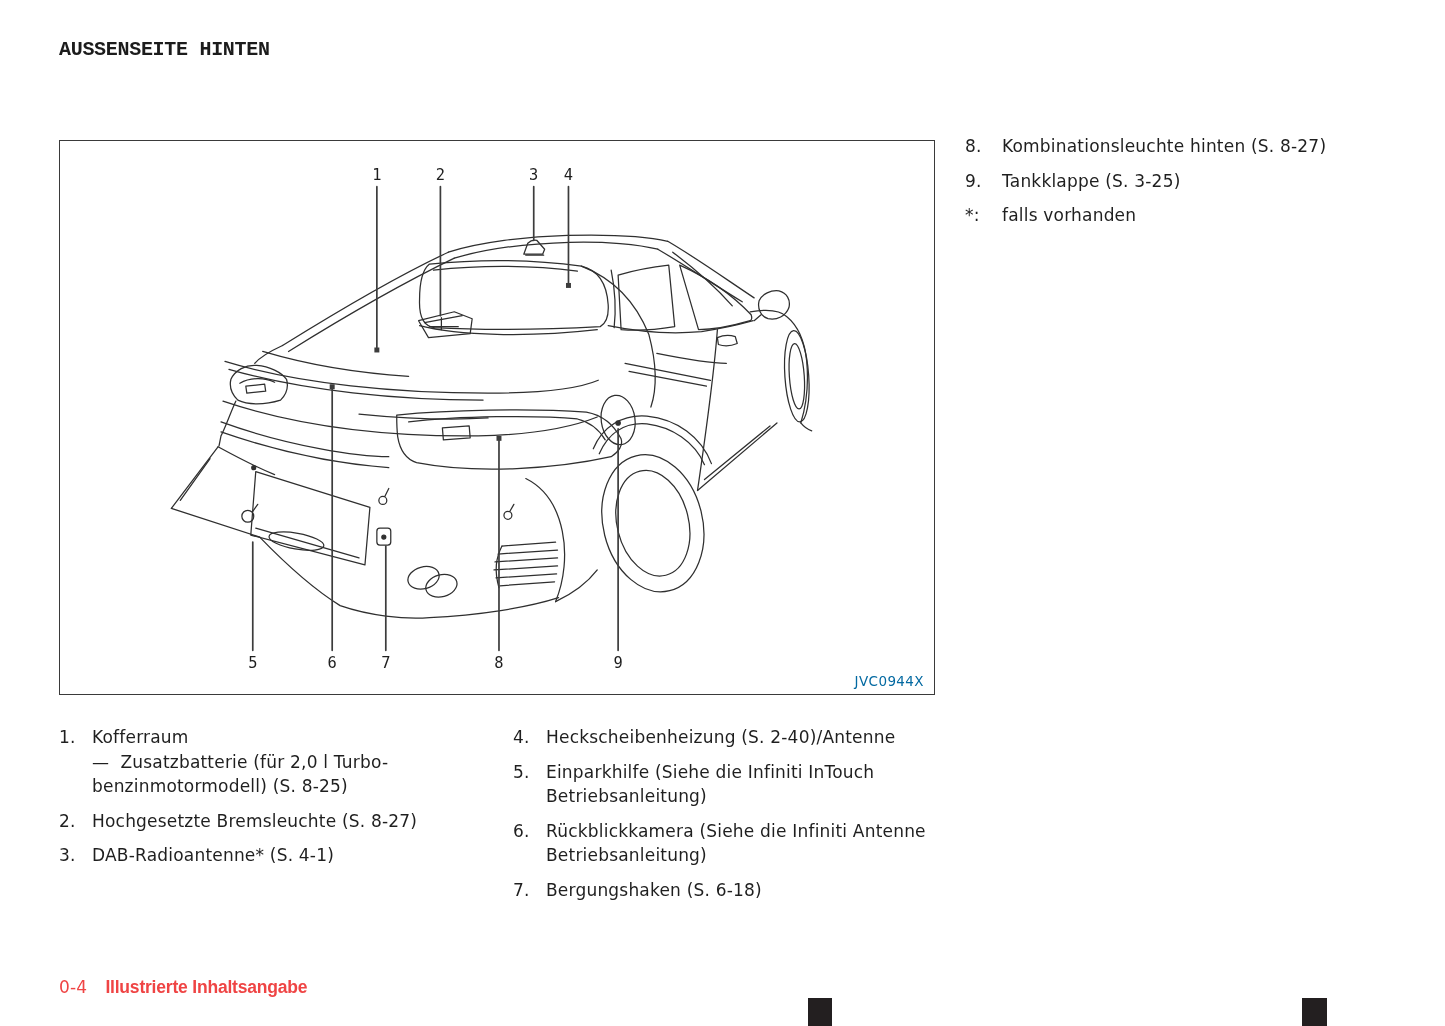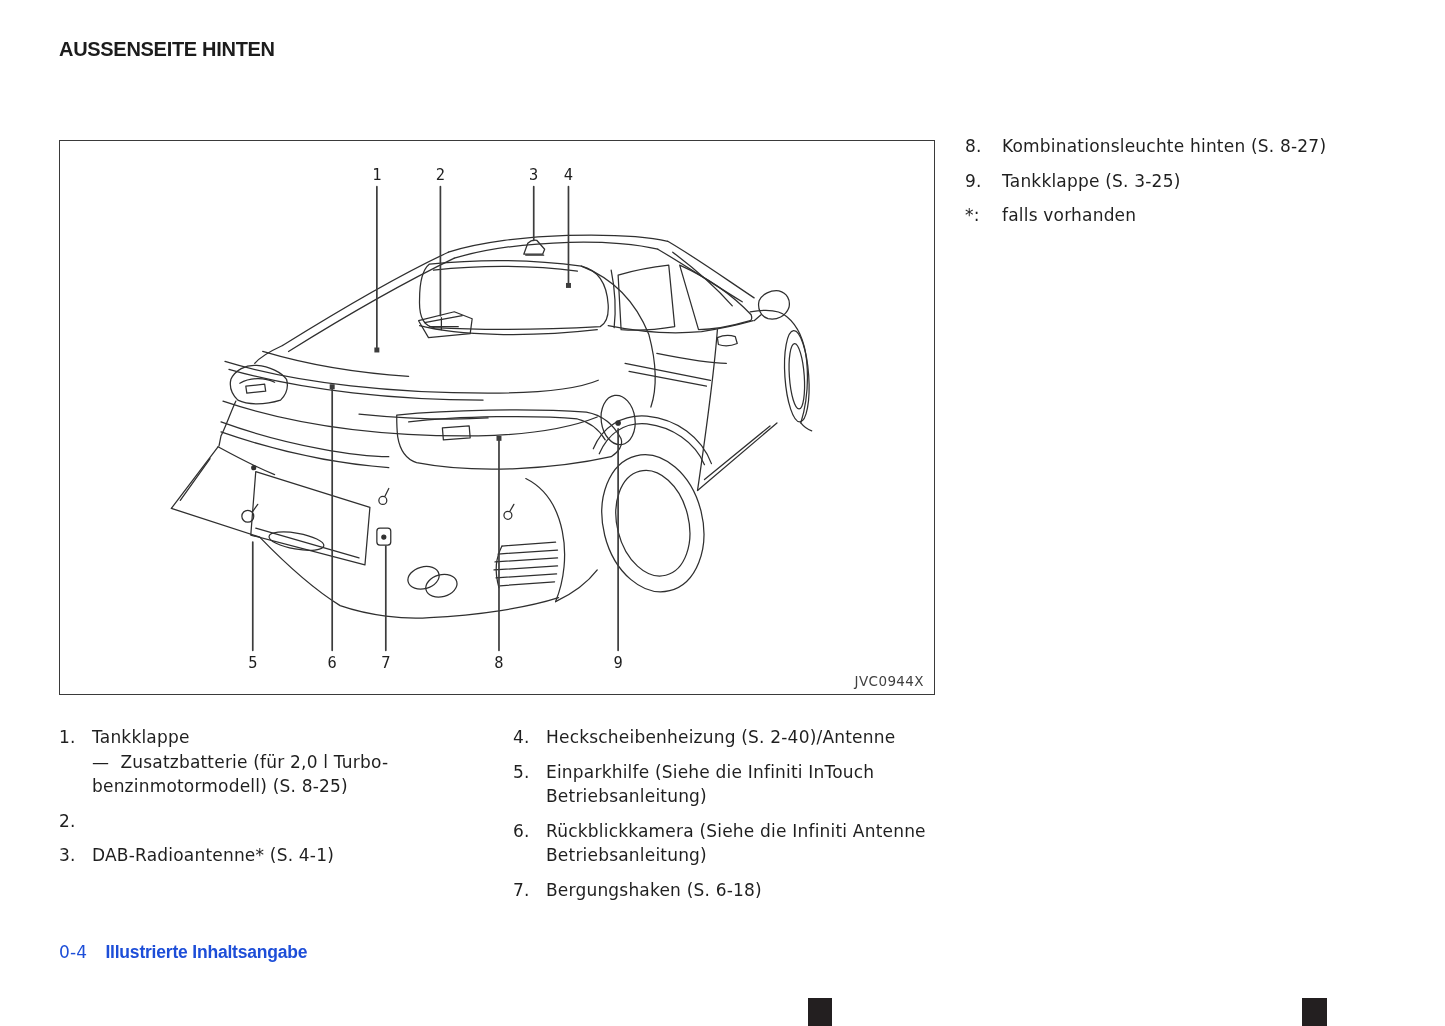--- a/index.html
+++ b/index.html
@@ -2,42 +2,42 @@
 <html><head>
 <meta charset="utf-8">
 <style>
   html,body{margin:0;padding:0;}
   body{
     width:1445px;height:1026px;position:relative;background:#ffffff;
     font-family:"DejaVu Sans",sans-serif;color:#1f1f1f;overflow:hidden;
   }
   .page-title{
     position:absolute;left:59px;top:38px;
-    font-family:Liberation Sans, sans-serif;font-weight:700;
+    font-family:Liberation Mono, monospace;font-weight:700;
     font-size:20px;letter-spacing:-0.3px;color:#1c1c1c;
   }
   .figure-box{
     position:absolute;left:59px;top:140px;width:876px;height:555px;
     border:1.6px solid #3a3a3a;background:#fff;box-sizing:border-box;
   }
   .figure-code{
     position:absolute;right:10px;bottom:5px;
-    font-size:13.5px;letter-spacing:0.4px;color:#404040;
+    font-size:13.5px;letter-spacing:0.4px;color:#0369a1;
   }
   svg.diagram{position:absolute;left:0;top:0;}
   svg.diagram *{vector-effect:non-scaling-stroke;}
   .callout{
     font-family:"DejaVu Sans Mono",monospace;font-size:15.5px;fill:#1e1e1e;
   }
   .legend{position:absolute;font-size:17px;line-height:24.5px;letter-spacing:0.2px;color:#1f1f1f;}
   .legend .li{display:flex;margin-bottom:10px;}
   .legend .num{flex:none;width:33px;}
   .legend.right .num{width:37px;}
   .legend .ln{white-space:pre-wrap;}
-  .footer{position:absolute;left:59px;top:942px;font-size:17px;color:#1d4ed8;}
+  .footer{position:absolute;left:59px;top:977px;font-size:17px;color:#ef4444;}
   .footer .pageno{margin-right:18px;letter-spacing:0.2px;}
   .footer .section{font-weight:700;font-family:"Liberation Sans",sans-serif;font-size:17.5px;letter-spacing:-0.2px;}
   .tabmark{position:absolute;background:#231f20;}
   .tabmark.m1{left:808px;top:998px;width:24px;height:28px;}
   .tabmark.m2{left:1302px;top:998px;width:25px;height:28px;}
 </style>
 </head>
 <body>
 
 <div class="page-title">AUSSENSEITE HINTEN</div>
@@ -207,27 +207,30 @@
     <div class="body">
         <div class="ln">falls vorhanden</div>
       </div>
   </div>
 </div>
 
 <div class="legend" style="left:59px;top:725px;width:430px;">
   <div class="li">
     <span class="num">1.</span>
     <div class="body">
-      <div class="ln">Tankklappe</div>
+      <div class="ln">Kofferraum</div>
       <div class="ln">—  Zusatzbatterie (für 2,0 l Turbo-</div>
       <div class="ln">benzinmotormodell) (S. 8-25)</div>
     </div>
   </div>
   <div class="li">
     <span class="num">2.</span>
+    <div class="body">
+        <div class="ln">Hochgesetzte Bremsleuchte (S. 8-27)</div>
+      </div>
   </div>
   <div class="li">
     <span class="num">3.</span>
     <div class="body">
         <div class="ln">DAB-Radioantenne* (S. 4-1)</div>
       </div>
   </div>
 </div>
 
 <div class="legend" style="left:513px;top:725px;width:450px;">

